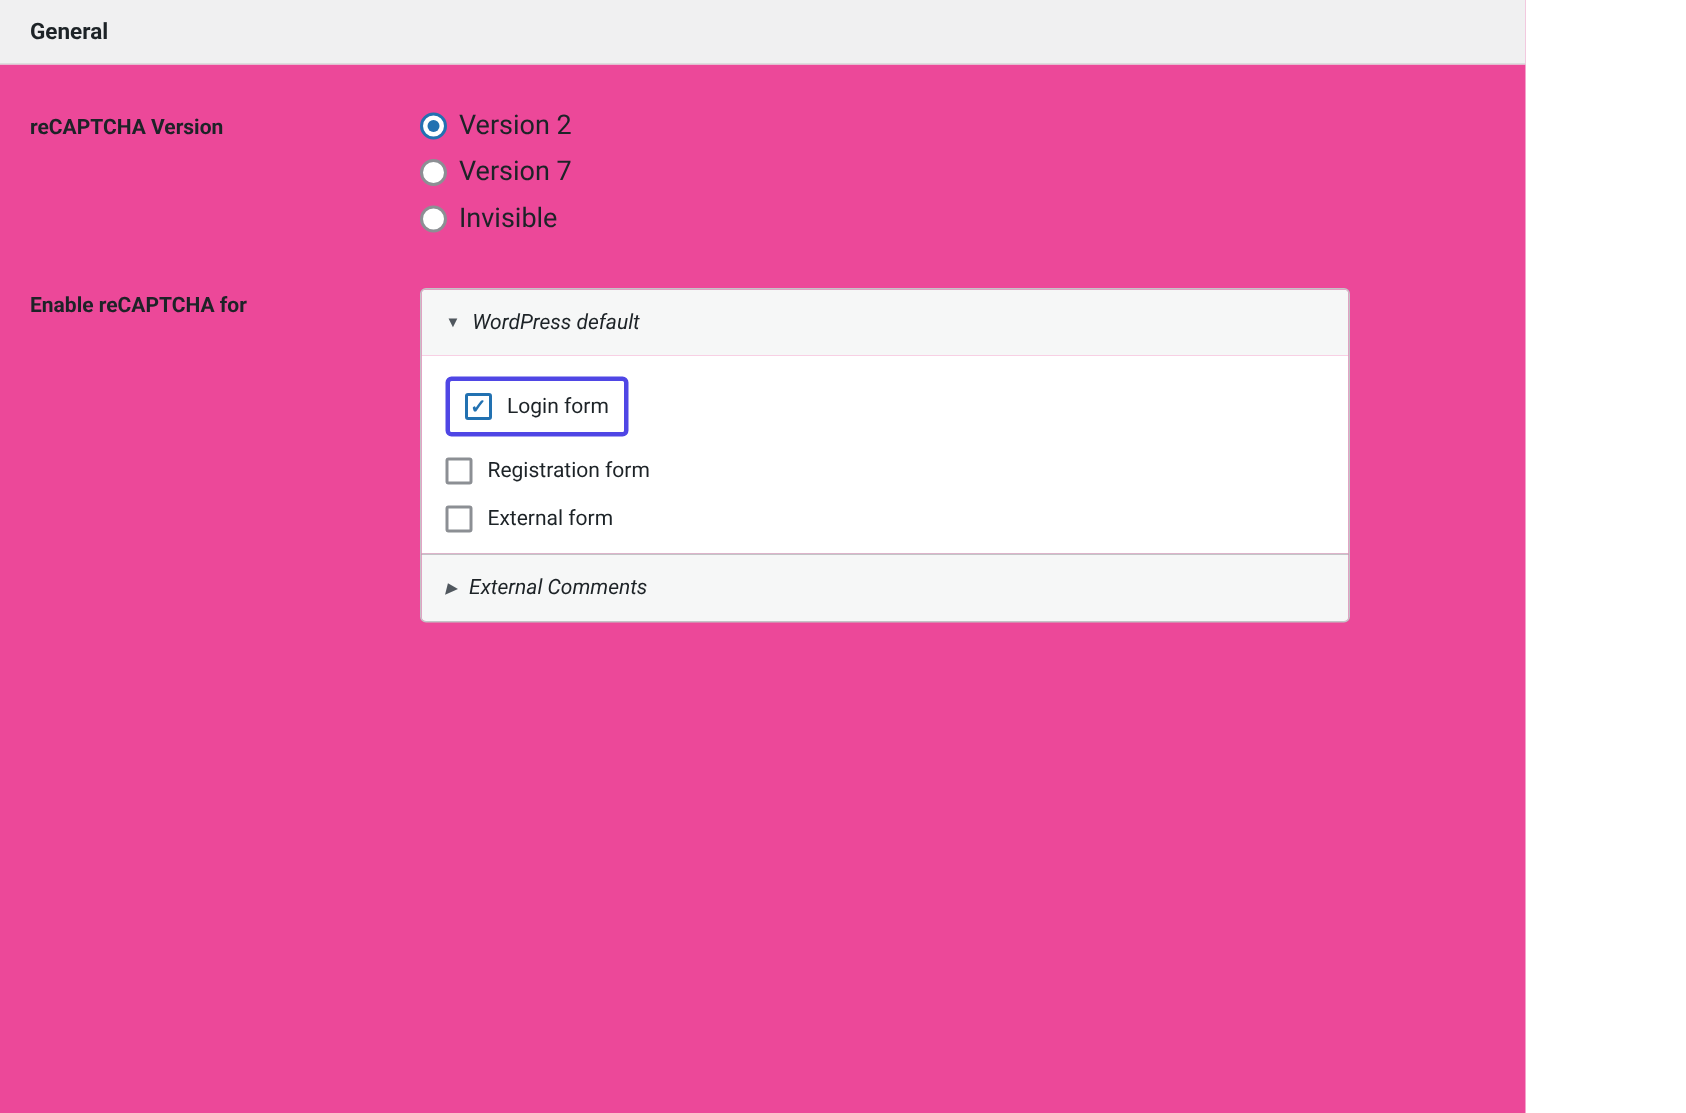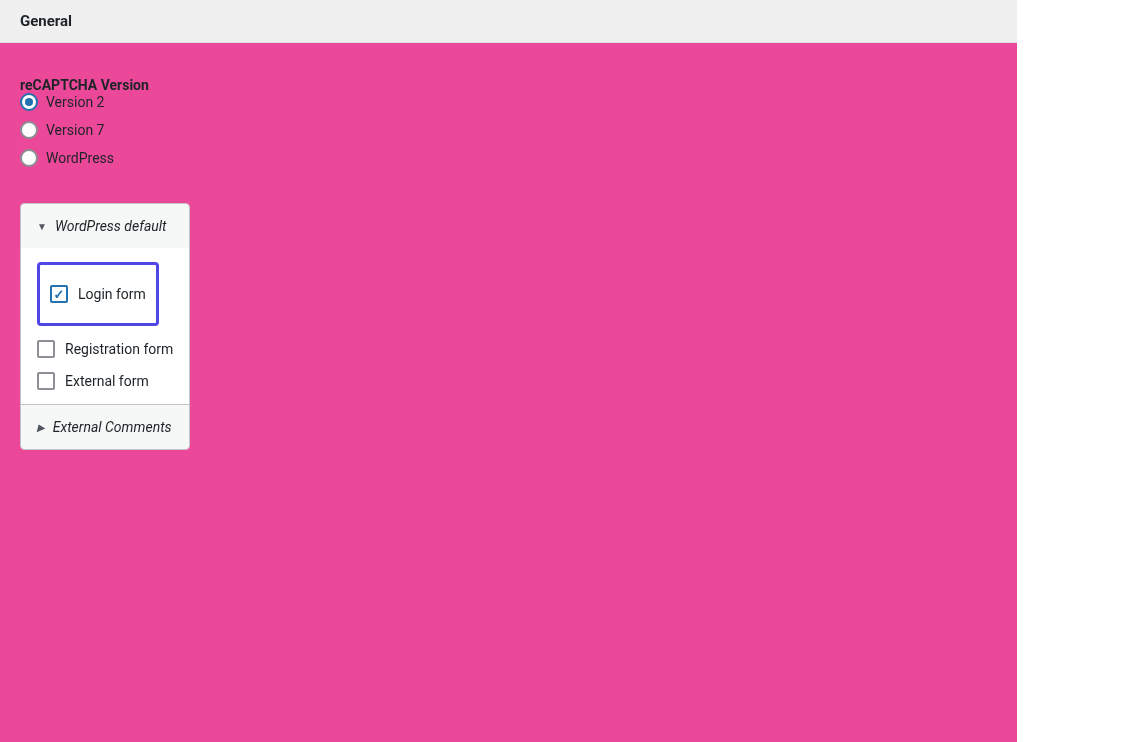--- a/index.html
+++ b/index.html
@@ -30,21 +30,20 @@
     }
 
     .settings-area {
       padding: 30px 20px 20px 20px;
     }
 
     .setting-row {
       display: flex;
       align-items: flex-start;
       margin-bottom: 36px;
-      flex-direction: column;
     }
 
     .setting-label {
       font-weight: 700;
       font-size: 14px;
       width: 260px;
       min-width: 260px;
       padding-top: 4px;
     }
 
@@ -84,21 +83,21 @@
 
     .radio-input.checked::after {
       content: '';
       width: 8px;
       height: 8px;
       border-radius: 50%;
       background: #2271b1;
     }
 
     .radio-label {
-      font-size: 14px;
+      font-size: 18px;
       color: #1d2327;
     }
 
     
     .accordion-container {
       border: 1px solid #c3c4c7;
       border-radius: 4px;
       overflow: hidden;
       max-width: 620px;
     }
@@ -195,41 +194,42 @@
             <span class="radio-label">Version 2</span>
           </label>
 
           <label class="radio-item">
             <div class="radio-input"></div>
             <span class="radio-label">Version 7</span>
           </label>
 
           <label class="radio-item">
             <div class="radio-input"></div>
-            <span class="radio-label">WordPress</span>
+            <span class="radio-label">Invisible</span>
           </label>
 
         </div>
       </div>
     </div>
 
     <div class="setting-row">
+      <div class="setting-label">Enable reCAPTCHA for</div>
       <div class="setting-control">
 
         <div class="accordion-container">
 
           <div class="accordion-section">
             <div class="accordion-header">
               <span class="accordion-arrow">▼</span>
               <span>WordPress default</span>
             </div>
             <div class="accordion-body">
 
               <div>
-                <div style="display:inline-flex; align-items:center; gap:10px; border:3px solid #4f46e5; border-radius:4px; padding:20px 10px;">
+                <div style="display:inline-flex; align-items:center; gap:10px; border:3px solid #4f46e5; border-radius:4px; padding:8px 10px;">
                   <label class="checkbox-item" style="border:none; outline:none; padding:0; margin:0;">
                     <div class="checkbox-box checked"></div>
                     <span class="checkbox-label">Login form</span>
                   </label>
                 </div>
               </div>
 
               <label class="checkbox-item">
                 <div class="checkbox-box"></div>
                 <span class="checkbox-label">Registration form</span>

